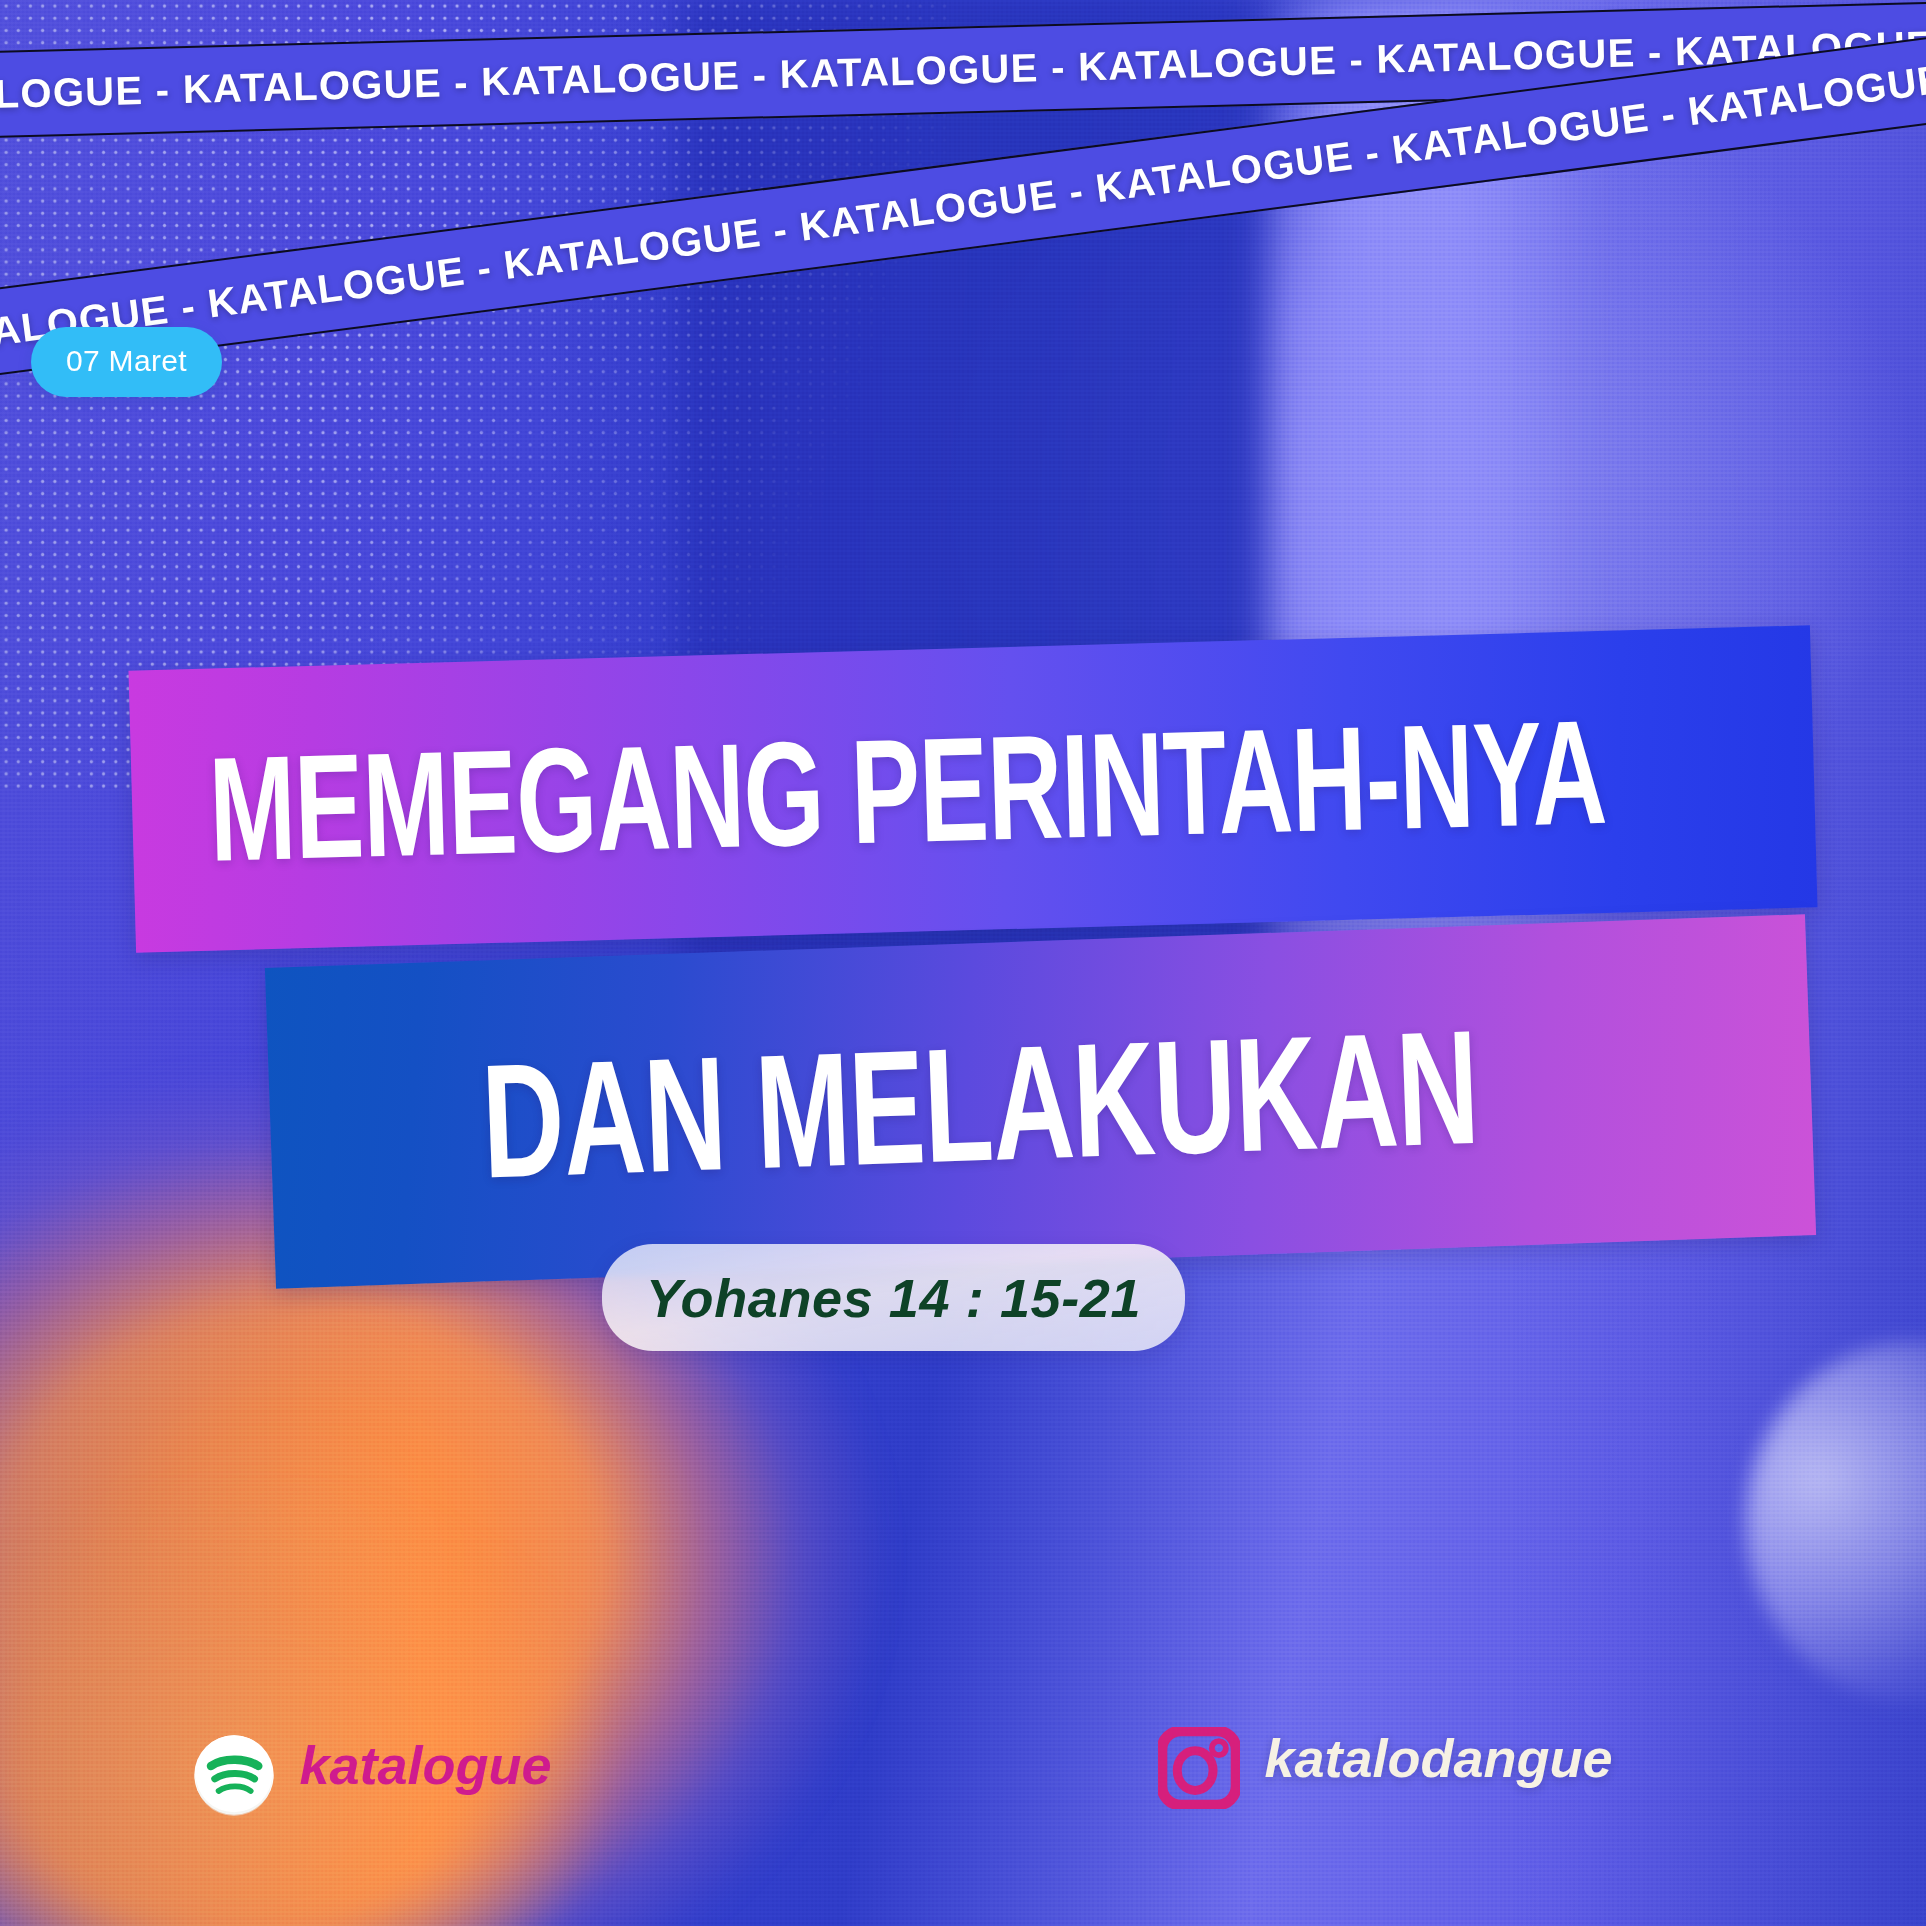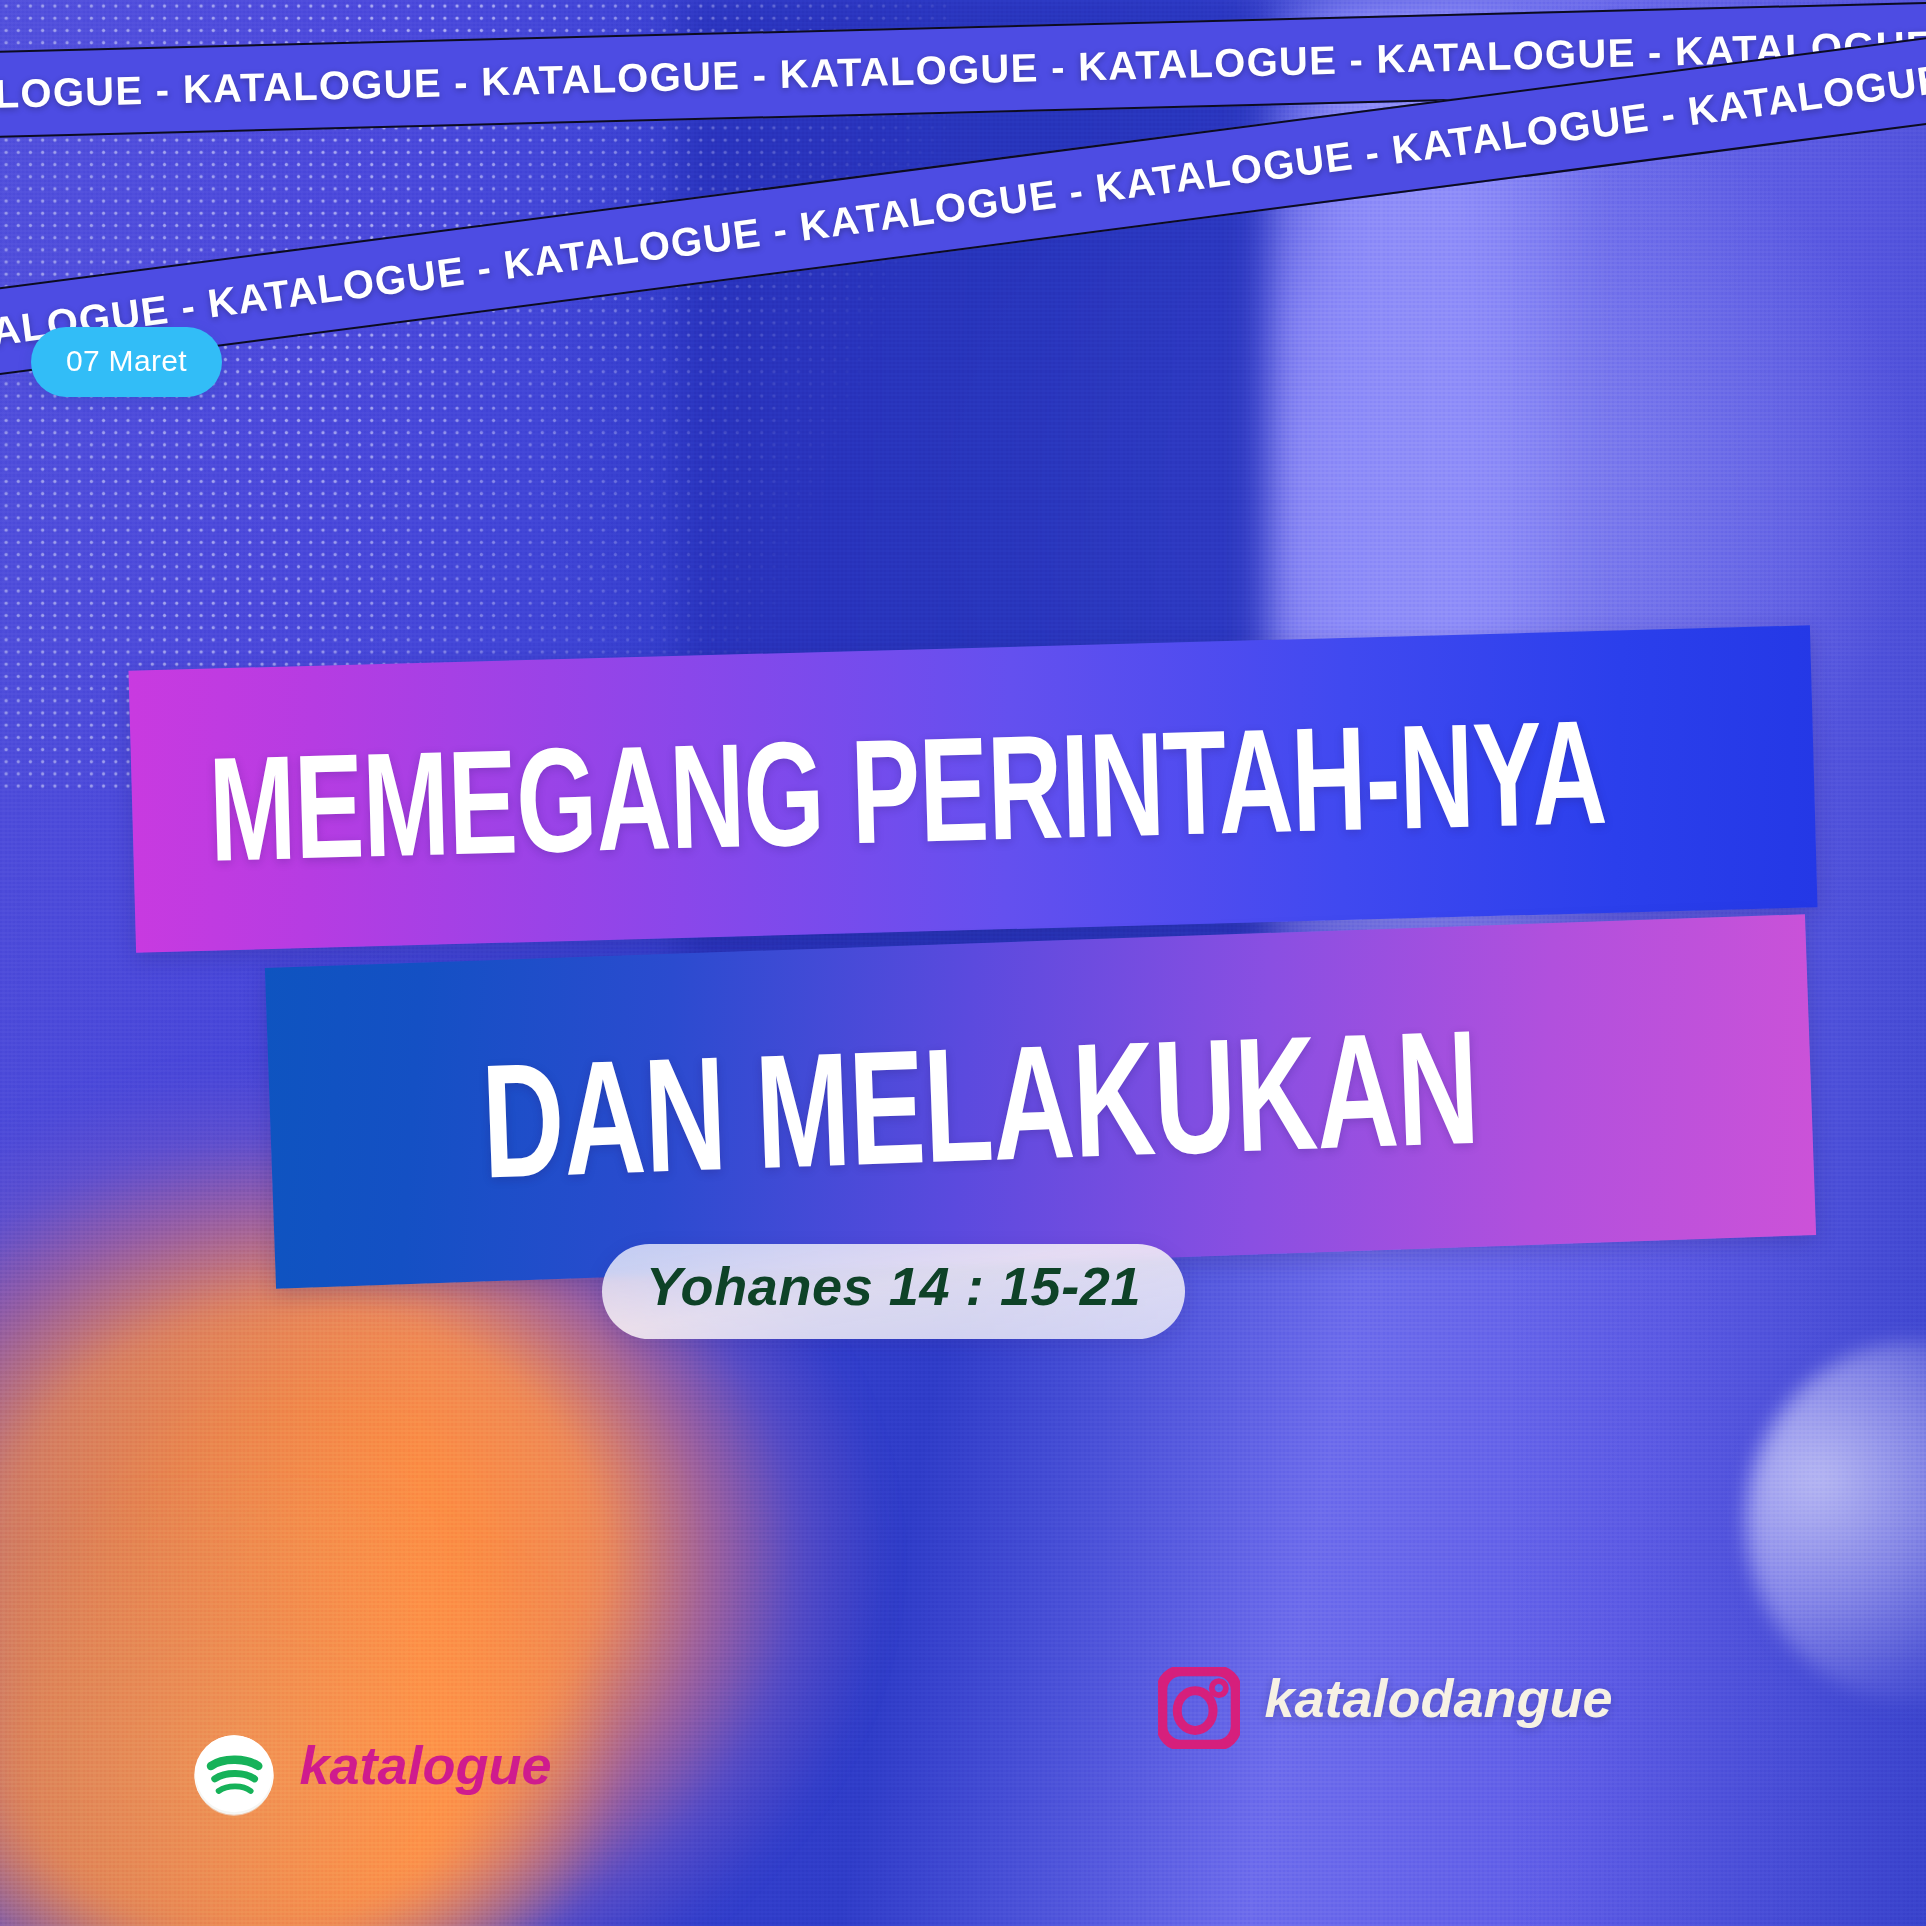--- a/index.html
+++ b/index.html
@@ -145,39 +145,39 @@
   }
   #band-2 .band-text{
     font-size:162px;
     letter-spacing:-1.3px;
     margin-left:212px;
   }
 
   
   #verse-pill{
     position:absolute;left:602px;top:1244px;
-    padding:11px 44px 22px;
+    padding:23px 44px 22px;
     border-radius:51px;
     background:linear-gradient(170deg,rgba(233,236,252,.80) 0%,rgba(249,244,246,.86) 45%,rgba(243,243,250,.80) 100%);
     backdrop-filter:blur(3.9px);
     color:#0e4227;
     font-size:54px;
     font-weight:bold;
     font-style:italic;
     letter-spacing:0.6px;
     box-shadow:0 5.1px 19px rgba(40,30,110,.14);
   }
 
   
   .social{
     position:absolute;
     display:flex;gap:24.4px;
   }
   #social-spotify{left:193px;top:1734px;}
-  #social-instagram{left:1149px;top:1667px;padding-left:9px;}
+  #social-instagram{left:1149px;top:1727px;padding-left:9px;}
   .social-handle{
     font-size:54px;font-weight:bold;font-style:italic;letter-spacing:0px;
   }
   #spotify-handle{color:#cf1b8e;}
   #instagram-handle{color:#f6f1e4;text-shadow:0 1.9px 9px rgba(20,20,80,.25);}
   .icon-wrap{display:block;line-height:0;}
 </style>
 </head>
 <body>
 

